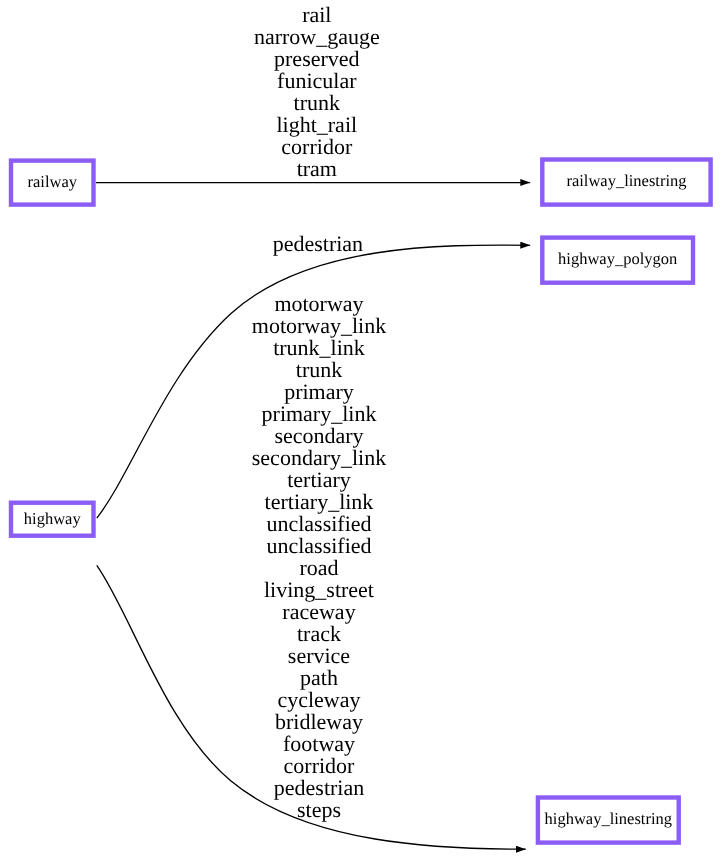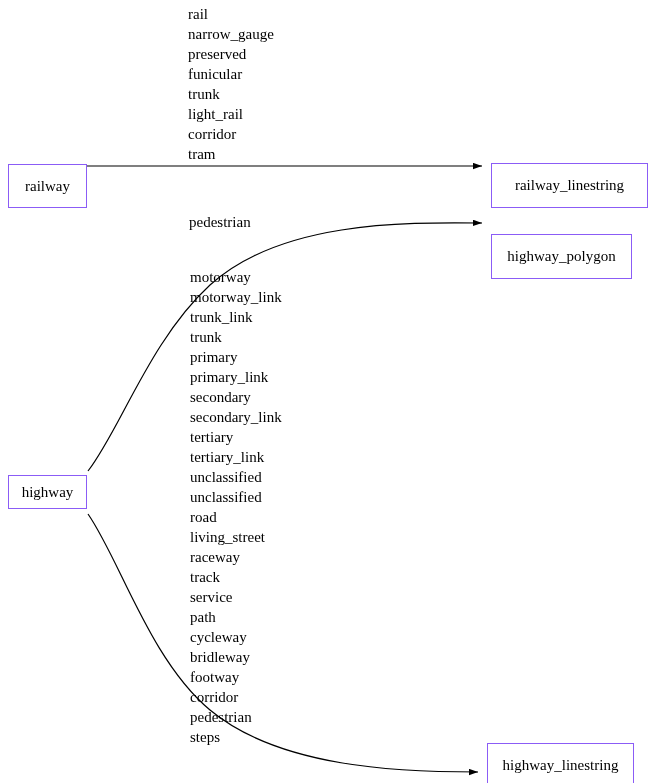--- a/index.html
+++ b/index.html
@@ -12,34 +12,33 @@
     width: 656px;
     height: 783px;
     background: #ffffff;
     font-family: "Liberation Serif", serif;
     color: #000000;
     overflow: hidden;
   }
   .node {
     position: absolute;
     box-sizing: border-box;
-    border: 1px solid #8b5cf6;
+    border: 4px solid #8b5cf6;
     background: #ffffff;
     display: flex;
     align-items: center;
     justify-content: center;
     font-size: 15px;
     line-height: 1;
     white-space: nowrap;
-    margin-top: 20px;
   }
   .edge-label {
     position: absolute;
-    text-align: left;
-    font-size: 15px;
+    text-align: center;
+    font-size: 20px;
     line-height: 20px;
     white-space: nowrap;
   }
   svg.edges {
     position: absolute;
     left: 0;
     top: 0;
     width: 656px;
     height: 783px;
     overflow: visible;
@@ -76,21 +75,21 @@
   </div>
 
   <div class="node" style="left:491px; top:214px; width:141px; height:45px;">
     <span>highway_polygon</span>
   </div>
 
   <div class="node" style="left:8px; top:455px; width:79px; height:34px;">
     <span>highway</span>
   </div>
 
-  <div class="node" style="left:487px; top:723px; width:147px; height:45px;">
+  <div class="node" style="left:487px; top:723px; width:132px; height:45px;">
     <span>highway_linestring</span>
   </div>
 
   <div class="edge-label" style="left:188px; top:4px; width:200px;">
     <div>rail</div>
     <div>narrow_gauge</div>
     <div>preserved</div>
     <div>funicular</div>
     <div>trunk</div>
     <div>light_rail</div>

